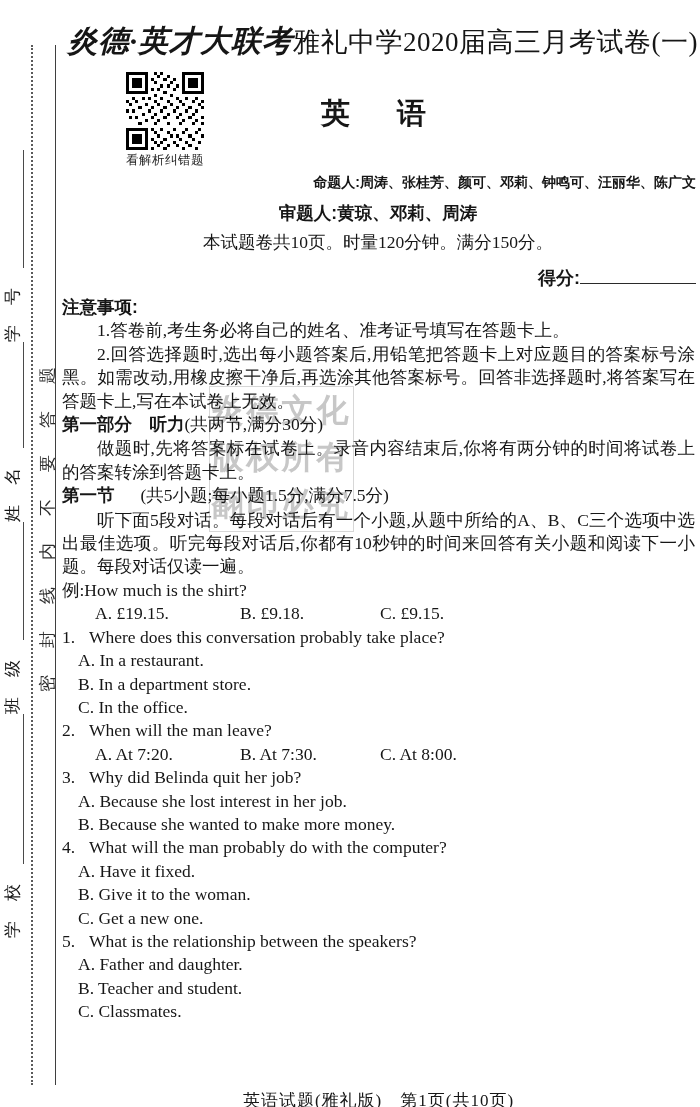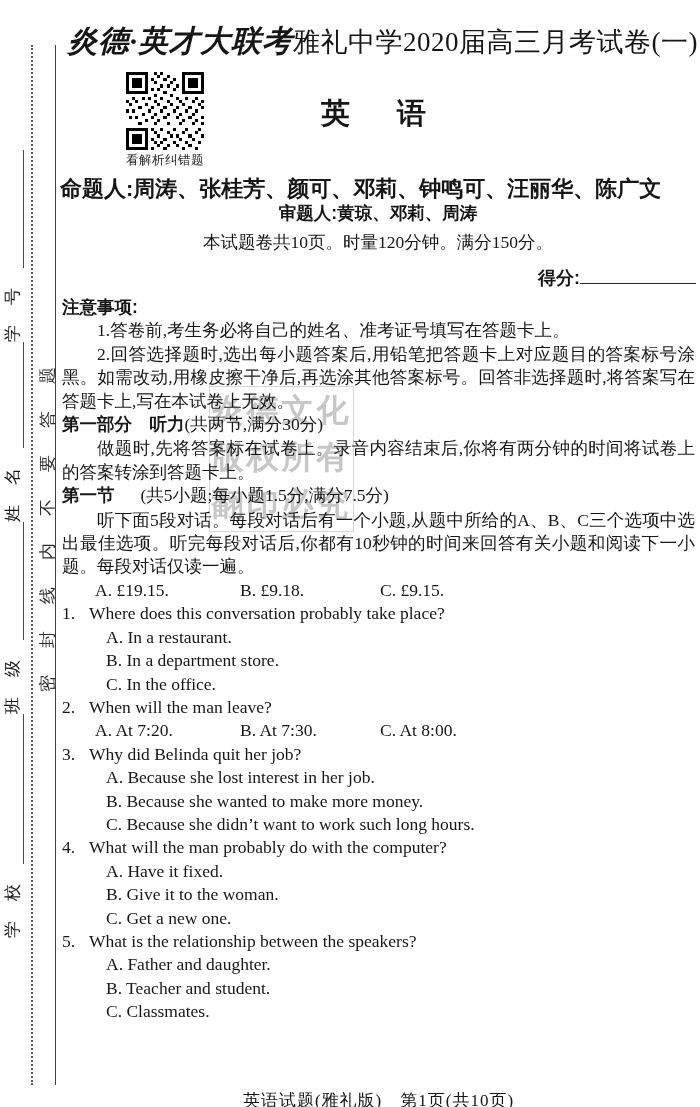--- a/index.html
+++ b/index.html
@@ -36,22 +36,22 @@
   .title{position:absolute;top:21px;left:56px;width:642px;text-align:right;
     white-space:nowrap;z-index:1;}
   .title-brush{font-size:30px;font-weight:700;font-style:italic;letter-spacing:1px;}
   .title-rest{font-size:27px;letter-spacing:.5px;}
   .qr{position:absolute;left:124px;top:72px;width:82px;text-align:center;z-index:1;}
   .qr svg{width:80px;height:78px;display:block;margin:0 auto;}
   .qr-caption{font-size:12.5px;margin-top:2px;letter-spacing:.5px;
     font-family:"Liberation Sans","DejaVu Sans",sans-serif;color:#222;}
   .subject{position:absolute;top:94px;left:60px;width:636px;text-align:center;
     font-size:29px;font-weight:700;letter-spacing:9px;z-index:1;}
-  .setters{position:absolute;top:174px;left:60px;width:636px;text-align:left;
-    font-weight:700;font-size:22px;z-index:1;}
+  .setters{position:absolute;top:174px;left:60px;width:636px;text-align:right;
+    font-weight:700;font-size:14px;z-index:1;}
   .reviewers{position:absolute;top:201px;left:60px;width:636px;text-align:center;
     font-weight:700;font-size:17.5px;z-index:1;}
   .paper-info{position:absolute;top:230px;left:60px;width:636px;text-align:center;
     font-size:17.5px;z-index:1;}
   .score{position:absolute;top:266px;right:4px;font-weight:700;font-size:18px;z-index:1;}
   .score-line{display:inline-block;width:116px;height:17px;
     border-bottom:1.6px solid #2a2a2a;vertical-align:baseline;}
 
   
   .content{position:absolute;left:62px;top:296px;width:633px;z-index:1;
@@ -63,21 +63,21 @@
   .sec{text-indent:0 !important;}
   .sec .sec-bold{font-weight:700;font-family:Liberation Mono, monospace;}
   .sec .sec-note{font-weight:400;}
   .sec .gap{margin-left:26px;}
   .opt-row{display:flex;padding-left:33px;text-indent:0;}
   .opt-row .oc1{width:145px;flex:none;font-family:Liberation Serif, serif;}
   .opt-row .oc2{width:140px;flex:none;}
   .opt-row .oc3{flex:1;}
   .q{text-indent:0 !important;}
   .qnum{display:inline-block;width:27px;}
-  .qopt{margin-left:44px;text-indent:0;}
+  .qopt{margin-left:16px;text-indent:0;}
 
   .footer{position:absolute;top:1070px;left:62px;width:633px;text-align:center;
     font-size:17px;letter-spacing:1px;z-index:1;margin-top:19px;}
 </style>
 </head>
 <body>
 
 <div class="margin-fields">
   <span class="mf-label">学校</span>
   <span class="mf-line mfw1"></span>
@@ -137,20 +137,21 @@
   <p class="nhead">注意事项:</p>
   <p>1.答卷前,考生务必将自己的姓名、准考证号填写在答题卡上。</p>
   <p>2.回答选择题时,选出每小题答案后,用铅笔把答题卡上对应题目的答案标号涂黑。如需改动,用橡皮擦干净后,再选涂其他答案标号。回答非选择题时,将答案写在答题卡上,写在本试卷上无效。</p>
 
   <p class="sec"><span class="sec-bold">第一部分　听力</span><span class="sec-note">(共两节,满分30分)</span></p>
   <p>做题时,先将答案标在试卷上。录音内容结束后,你将有两分钟的时间将试卷上的答案转涂到答题卡上。</p>
 
   <p class="sec"><span class="sec-bold">第一节</span><span class="sec-note gap">(共5小题;每小题1.5分,满分7.5分)</span></p>
   <p>听下面5段对话。每段对话后有一个小题,从题中所给的A、B、C三个选项中选出最佳选项。听完每段对话后,你都有10秒钟的时间来回答有关小题和阅读下一小题。每段对话仅读一遍。</p>
 
+  <p class="noindent">例:How much is the shirt?</p>
   <div class="opt-row">
     <span class="oc1">A. £19.15.</span>
     <span class="oc2">B. £9.18.</span>
     <span class="oc3">C. £9.15.</span>
   </div>
 
   <p class="q"><span class="qnum">1.</span><span>Where does this conversation probably take place?</span></p>
   <div class="qopt">A. In a restaurant.</div>
   <div class="qopt">B. In a department store.</div>
   <div class="qopt">C. In the office.</div>
@@ -158,21 +159,20 @@
   <p class="q"><span class="qnum">2.</span><span>When will the man leave?</span></p>
   <div class="opt-row">
     <span class="oc1">A. At 7:20.</span>
     <span class="oc2">B. At 7:30.</span>
     <span class="oc3">C. At 8:00.</span>
   </div>
 
   <p class="q"><span class="qnum">3.</span><span>Why did Belinda quit her job?</span></p>
   <div class="qopt">A. Because she lost interest in her job.</div>
   <div class="qopt">B. Because she wanted to make more money.</div>
-  <div class="qopt">C. Because she didn’t want to work such long hours.</div>
 
   <p class="q"><span class="qnum">4.</span><span>What will the man probably do with the computer?</span></p>
   <div class="qopt">A. Have it fixed.</div>
   <div class="qopt">B. Give it to the woman.</div>
   <div class="qopt">C. Get a new one.</div>
 
   <p class="q"><span class="qnum">5.</span><span>What is the relationship between the speakers?</span></p>
   <div class="qopt">A. Father and daughter.</div>
   <div class="qopt">B. Teacher and student.</div>
   <div class="qopt">C. Classmates.</div>

